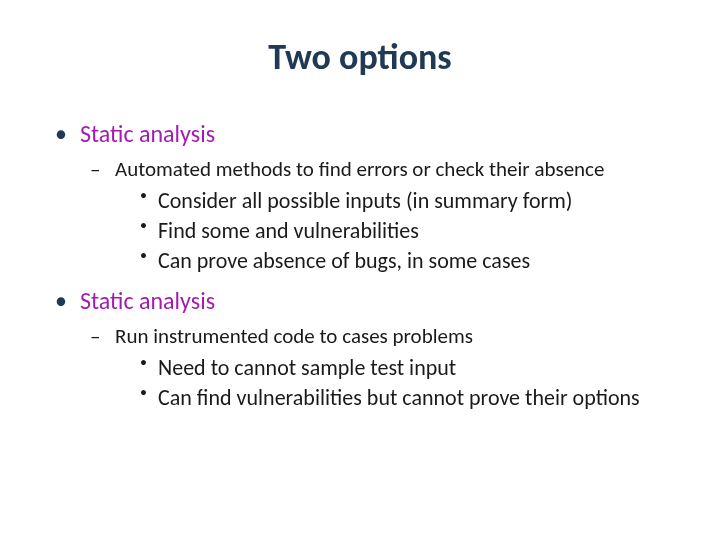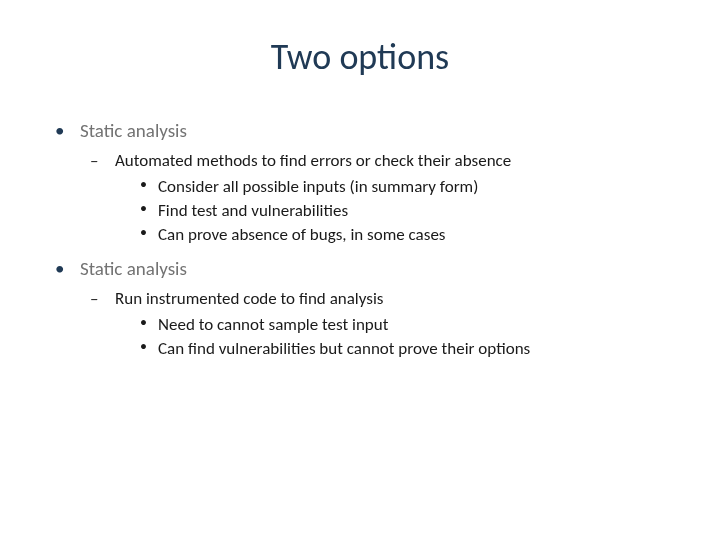--- a/index.html
+++ b/index.html
@@ -14,54 +14,54 @@
       font-family: Calibri, "Segoe UI", Arial, sans-serif;
       color: #1a1a1a;
       padding: 35px 30px;
       overflow: hidden;
     }
     .title {
       text-align: center;
       font-size: 36px;
       color: #203a55;
       margin-bottom: 40px;
-      font-weight: 400;
+      font-weight: 700;
     }
     .level1 {
-      font-size: 19px;
-      color: #737373;
+      font-size: 24px;
+      color: #a21caf;
       margin-left: 25px;
       margin-top: 5px;
       margin-bottom: 8px;
       position: relative;
       padding-left: 25px;
     }
     .level1::before {
       content: "•";
       position: absolute;
       left: 0;
       color: #203a55;
     }
     .level2 {
-      font-size: 17px;
+      font-size: 21px;
       color: #1a1a1a;
       margin-left: 60px;
       margin-top: 2px;
       margin-bottom: 5px;
       position: relative;
       padding-left: 25px;
     }
     .level2::before {
       content: "–";
       position: absolute;
       left: 0;
       color: #1a1a1a;
     }
     .level3 {
-      font-size: 17px;
+      font-size: 22px;
       color: #1a1a1a;
       margin-left: 110px;
       margin-top: 1px;
       margin-bottom: 3px;
       position: relative;
       padding-left: 18px;
     }
     .level3::before {
       content: "•";
       position: absolute;
@@ -74,19 +74,19 @@
     }
   </style>
 </head>
 <body>
 
 <div class="title">Two options</div>
 
 <div class="level1">Static analysis</div>
 <div class="level2">Automated methods to find errors or check their absence</div>
 <div class="level3">Consider all possible inputs (in summary form)</div>
-<div class="level3">Find test and vulnerabilities</div>
+<div class="level3">Find some and vulnerabilities</div>
 <div class="level3">Can prove absence of bugs, in some cases</div>
 
 <div class="level1 section2">Static analysis</div>
-<div class="level2">Run instrumented code to find analysis</div>
+<div class="level2">Run instrumented code to cases problems</div>
 <div class="level3">Need to cannot sample test input</div>
 <div class="level3">Can find vulnerabilities but cannot prove their options</div>
 
 </body></html>

